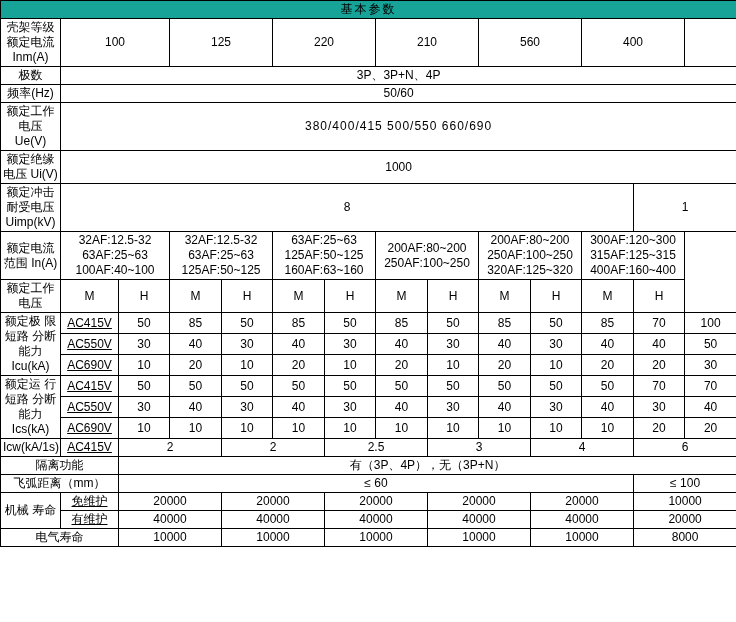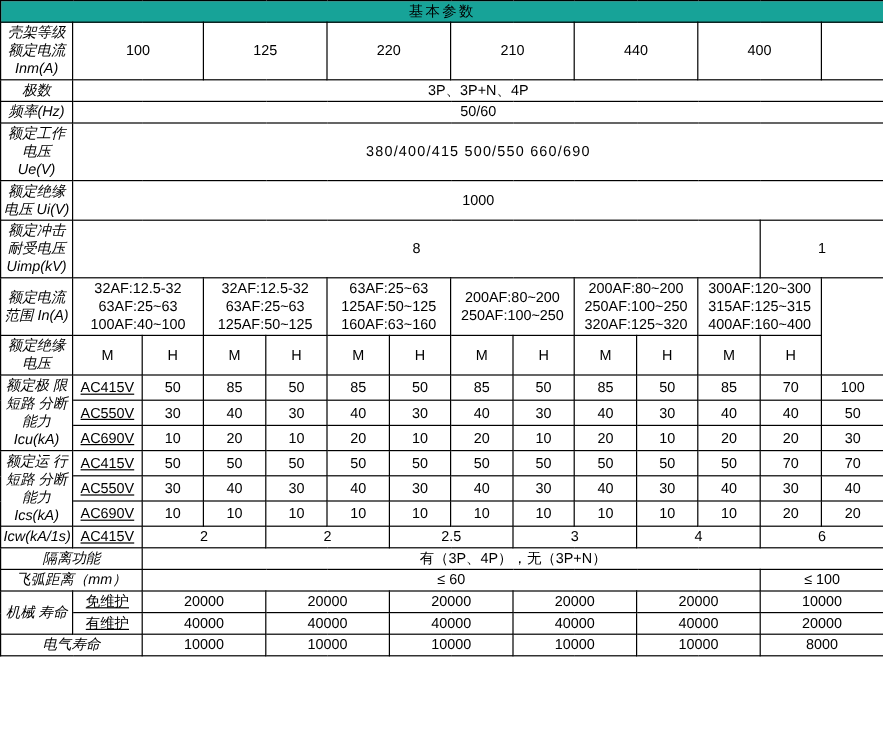--- a/index.html
+++ b/index.html
@@ -37,21 +37,20 @@
     letter-spacing: 2px;
     padding: 5px 0;
     border: 1px solid #17a398;
   }
   .rowhead {
     width: 60px;
   }
   .label-cell {
     font-size: 12px;
     line-height: 1.25;
-    font-style: italic;
   }
   .left-align {
     text-align: left;
     padding-left: 5px;
     font-size: 11.5px;
     line-height: 1.45;
   }
   .mh-head {
     font-size: 12px;
   }
@@ -92,21 +91,21 @@
       <tr class="title-row">
     <td colspan="14">基本参数</td>
   </tr>
 
   <tr>
     <td class="rowhead label-cell">壳架等级额定电流 Inm(A)</td>
     <td colspan="2">100</td>
     <td colspan="2">125</td>
     <td colspan="2">220</td>
     <td colspan="2">210</td>
-    <td colspan="2">440</td>
+    <td colspan="2">560</td>
     <td colspan="2">400</td>
   </tr>
 
   <tr>
     <td class="rowhead label-cell">极数</td>
     <td colspan="13">3P、3P+N、4P</td>
   </tr>
 
   <tr>
     <td class="rowhead label-cell">频率(Hz)</td>
@@ -156,21 +155,21 @@
       <span>320AF:125~320</span>
     </td>
     <td colspan="2" class="left-align multi-line">
       <span>300AF:120~300</span>
       <span>315AF:125~315</span>
       <span>400AF:160~400</span>
     </td>
   </tr>
 
   <tr>
-    <td class="rowhead label-cell">额定绝缘电压</td>
+    <td class="rowhead label-cell">额定工作电压</td>
     <td class="mh-head">M</td>
     <td class="mh-head">H</td>
     <td class="mh-head">M</td>
     <td class="mh-head">H</td>
     <td class="mh-head">M</td>
     <td class="mh-head">H</td>
     <td class="mh-head">M</td>
     <td class="mh-head">H</td>
     <td class="mh-head">M</td>
     <td class="mh-head">H</td>

